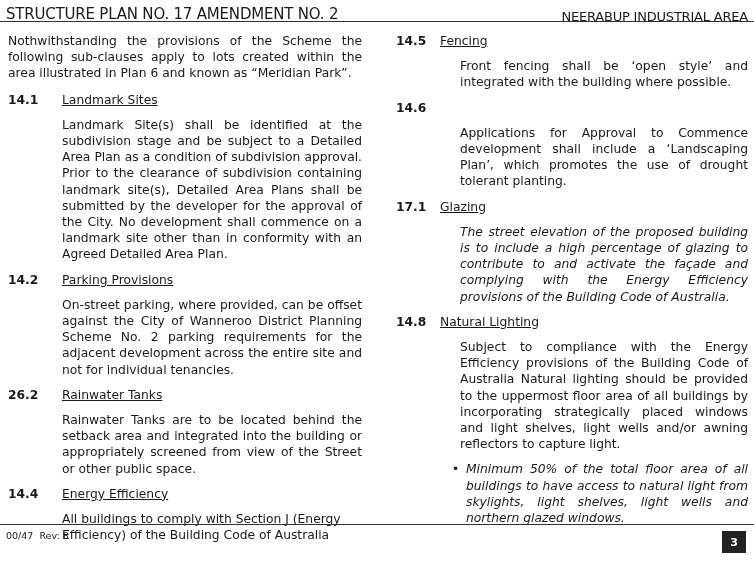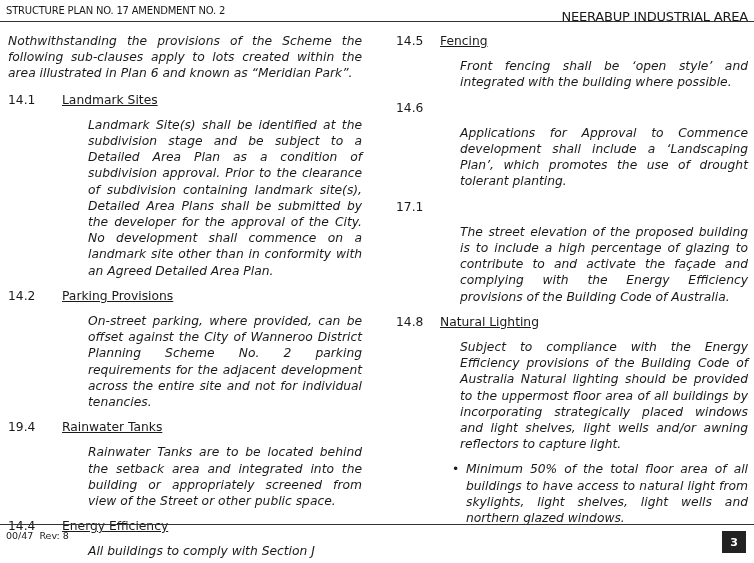--- a/index.html
+++ b/index.html
@@ -1,29 +1,29 @@
 <!DOCTYPE html>
 <html><head>
 <meta charset="utf-8">
 <style>
   html, body { margin: 0; padding: 0; background: #ffffff; }
   body { width: 754px; height: 563px; position: relative; overflow: hidden; font-family: "DejaVu Sans", sans-serif; color: #1a1a1a; }
   .hdr { position: absolute; top: 0; left: 0; width: 754px; height: 20px; }
-  .hdr-left { position: absolute; left: 6px; top: 5px; font-size: 10px; letter-spacing: -0.2px; }
+  .hdr-left { position: absolute; left: 6px; top: 5px; font-size: 15px; letter-spacing: -0.2px; }
   .hdr-right { position: absolute; right: 6px; top: 9px; font-size: 13px; letter-spacing: -0.2px; }
   .hdr-rule { position: absolute; left: 0; top: 21px; width: 754px; height: 1px; background: #333; }
   .col { position: absolute; top: 33px; font-size: 12.3px; line-height: 16.2px; }
   .col-left { left: 8px; width: 354px; }
   .col-right { left: 396px; width: 352px; }
-  p { margin: 0; text-align: justify; font-style: italic; }
+  p { margin: 0; text-align: justify; }
   .intro { margin-bottom: 10px; }
   .sec { display: flex; margin-bottom: 9px; }
-  .sec-num { width: 54px; flex: none; }
+  .sec-num { width: 54px; flex: none; font-weight: bold; }
   .sec-title { flex: 1; text-decoration: underline; }
-  .body { margin-left: 80px; margin-bottom: 9px; text-align: justify; }
+  .body { margin-left: 54px; margin-bottom: 9px; text-align: justify; }
   .col-right .sec-num { width: 44px; }
   .col-right .body { margin-left: 64px; }
   .italic { font-style: italic; }
   .bullet { display: flex; margin-left: 44px; font-style: italic; }
   .bullet-dot { width: 26px; flex: none; padding-left: 12px; box-sizing: border-box; }
   .bullet-text { flex: 1; text-align: justify; }
   .ftr-rule { position: absolute; left: 0; top: 524px; width: 754px; height: 1px; background: #333; }
   .ftr-left { position: absolute; left: 6px; top: 530px; font-size: 9.5px; }
   .page-badge { position: absolute; right: 8px; top: 531px; width: 24px; height: 22px; background: #222; color: #fff; font-weight: bold; font-size: 11px; display: flex; align-items: center; justify-content: center; }
 </style>
@@ -45,21 +45,21 @@
   </div>
   <p class="body">Landmark Site(s) shall be identified at the subdivision stage and be subject to a Detailed Area Plan as a condition of subdivision approval. Prior to the clearance of subdivision containing landmark site(s), Detailed Area Plans shall be submitted by the developer for the approval of the City. No development shall commence on a landmark site other than in conformity with an Agreed Detailed Area Plan.</p>
 
   <div class="sec">
     <span class="sec-num">14.2</span>
     <span class="sec-title">Parking Provisions</span>
   </div>
   <p class="body">On-street parking, where provided, can be offset against the City of Wanneroo District Planning Scheme No. 2 parking requirements for the adjacent development across the entire site and not for individual tenancies.</p>
 
   <div class="sec">
-    <span class="sec-num">19.4</span>
+    <span class="sec-num">26.2</span>
     <span class="sec-title">Rainwater Tanks</span>
   </div>
   <p class="body">Rainwater Tanks are to be located behind the setback area and integrated into the building or appropriately screened from view of the Street or other public space.</p>
 
   <div class="sec">
     <span class="sec-num">14.4</span>
     <span class="sec-title">Energy Efficiency</span>
   </div>
   <p class="body" style="text-align:left;">All buildings to comply with Section J (Energy Efficiency) of the Building Code of Australia</p>
 </div>
@@ -71,20 +71,21 @@
   </div>
   <p class="body">Front fencing shall be ‘open style’ and integrated with the building where possible.</p>
 
   <div class="sec">
     <span class="sec-num">14.6</span>
   </div>
   <p class="body">Applications for Approval to Commence development shall include a ‘Landscaping Plan’, which promotes the use of drought tolerant planting.</p>
 
   <div class="sec">
     <span class="sec-num">17.1</span>
+    <span class="sec-title">Glazing</span>
   </div>
   <p class="body italic">The street elevation of the proposed building is to include a high percentage of glazing to contribute to and activate the façade and complying with the Energy Efficiency provisions of the Building Code of Australia.</p>
 
   <div class="sec">
     <span class="sec-num">14.8</span>
     <span class="sec-title">Natural Lighting</span>
   </div>
   <p class="body">Subject to compliance with the Energy Efficiency provisions of the Building Code of Australia Natural lighting should be provided to the uppermost floor area of all buildings by incorporating strategically placed windows and light shelves, light wells and/or awning reflectors to capture light.</p>
 
   <div class="bullet">

